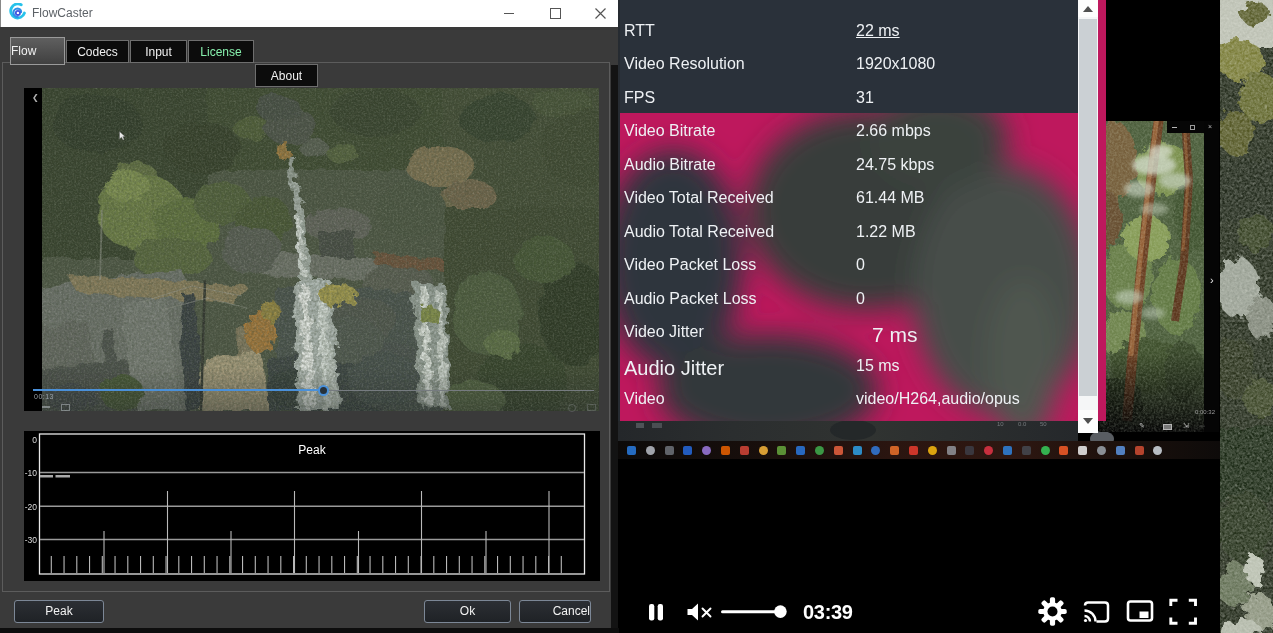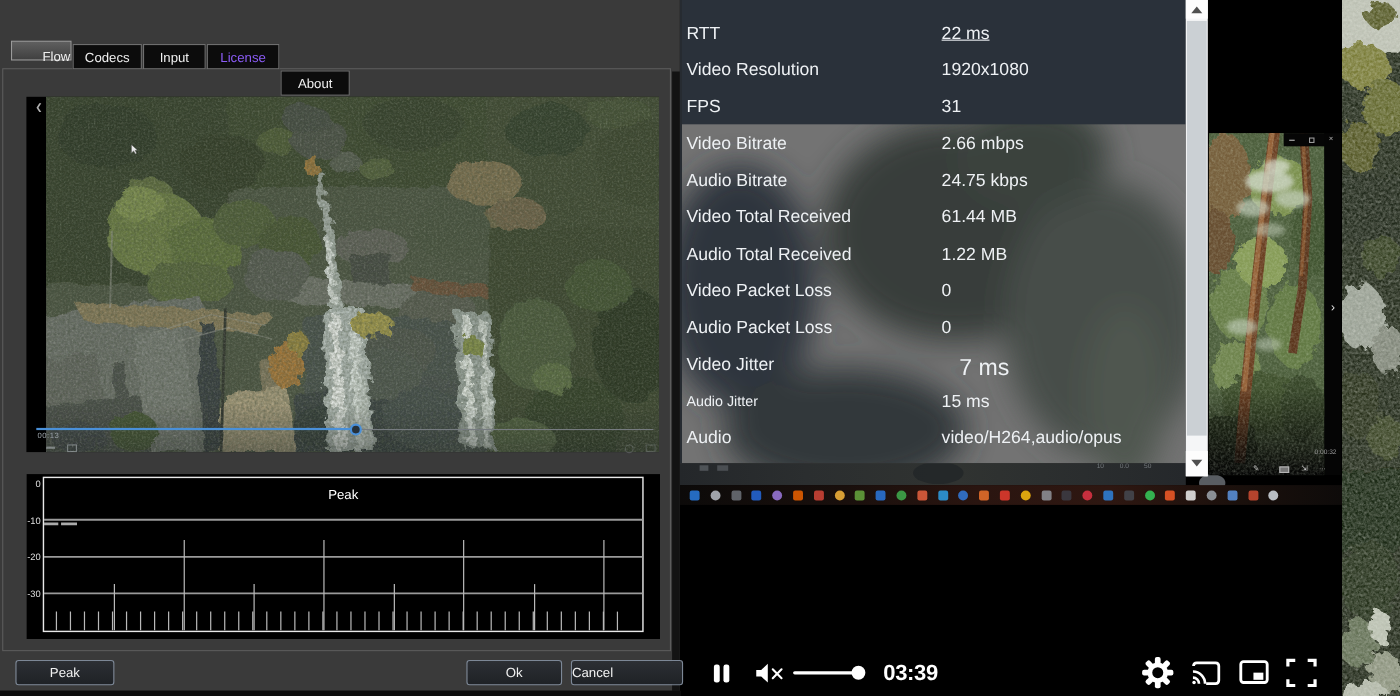--- a/index.html
+++ b/index.html
@@ -145,21 +145,21 @@
       <div class="abs" style="left:84px;top:301px;color:#c2c2c2;font-size:7px;">⇲</div>
       <div class="abs" style="left:100px;top:301px;color:#b5b5b5;font-size:6px;letter-spacing:1px;">⋯</div>
     </div>
 
   <div class="abs" style="left:628px;top:410px;color:#8a8f94;font-size:6px;opacity:0.6;">0:00</div>
     <div class="abs" style="left:636px;top:423px;width:8px;height:5px;background:#6a6f74;opacity:0.6;"></div>
     <div class="abs" style="left:652px;top:423px;width:10px;height:5px;background:#63686d;opacity:0.6;"></div>
     <div class="abs" style="left:997px;top:421px;color:#9aa0a5;font-size:6px;opacity:0.65;">10</div>
     <div class="abs" style="left:1018px;top:421px;color:#9aa0a5;font-size:6px;opacity:0.65;">0.0</div>
     <div class="abs" style="left:1040px;top:421px;color:#9aa0a5;font-size:6px;opacity:0.65;">50</div>
-    <div class="abs" id="overlay" style="left:618px;top:0;width:460px;height:421px;background:#737373;overflow:hidden;">
+    <div class="abs" id="overlay" style="left:618px;top:0;width:460px;height:421px;background:#be185d;overflow:hidden;padding-left:28px;">
       <svg width="460" height="421" viewBox="0 0 460 421" style="position:absolute;left:0;top:0;">
         <defs>
           <filter id="oblur">
             <feGaussianBlur stdDeviation="14"></feGaussianBlur>
           </filter>
         </defs>
         <g filter="url(#oblur)">
           <ellipse cx="250" cy="210" rx="120" ry="100" fill="#373e3a"></ellipse>
           <ellipse cx="385" cy="290" rx="90" ry="125" fill="#474e49"></ellipse>
           <ellipse cx="405" cy="360" rx="36" ry="82" fill="#4f564f"></ellipse>
@@ -184,23 +184,23 @@
         <div style="position: absolute; left: 6px; top: 189.15px; font-size: 16px; color: rgb(238, 241, 244); white-space: nowrap;">Video Total Received</div>
         <div style="position: absolute; left: 238px; top: 189.15px; font-size: 16px; color: rgb(238, 241, 244); white-space: nowrap;">61.44 MB</div>
         <div style="position: absolute; left: 6px; top: 222.68px; font-size: 16px; color: rgb(238, 241, 244); white-space: nowrap;">Audio Total Received</div>
         <div style="position: absolute; left: 238px; top: 222.68px; font-size: 16px; color: rgb(238, 241, 244); white-space: nowrap;">1.22 MB</div>
         <div style="position: absolute; left: 6px; top: 256.21px; font-size: 16px; color: rgb(238, 241, 244); white-space: nowrap;">Video Packet Loss</div>
         <div style="position: absolute; left: 238px; top: 256.21px; font-size: 16px; color: rgb(238, 241, 244); white-space: nowrap;">0</div>
         <div style="position: absolute; left: 6px; top: 289.74px; font-size: 16px; color: rgb(238, 241, 244); white-space: nowrap;">Audio Packet Loss</div>
         <div style="position: absolute; left: 238px; top: 289.74px; font-size: 16px; color: rgb(238, 241, 244); white-space: nowrap;">0</div>
         <div style="position: absolute; left: 6px; top: 323.27px; font-size: 16px; color: rgb(238, 241, 244); white-space: nowrap;">Video Jitter</div>
         <div style="position: absolute; left: 254px; top: 323.27px; font-size: 21px; color: rgb(238, 241, 244); white-space: nowrap;">7 ms</div>
-        <div style="position: absolute; left: 6px; top: 356.8px; font-size: 13px; color: rgb(238, 241, 244); white-space: nowrap;">Audio Jitter</div>
+        <div style="position: absolute; left: 6px; top: 356.8px; font-size: 20px; color: rgb(238, 241, 244); white-space: nowrap;">Audio Jitter</div>
         <div style="position: absolute; left: 238px; top: 356.8px; font-size: 16px; color: rgb(238, 241, 244); white-space: nowrap;">15 ms</div>
-        <div style="position: absolute; left: 6px; top: 390.33px; font-size: 16px; color: rgb(238, 241, 244); white-space: nowrap;">Audio</div>
+        <div style="position: absolute; left: 6px; top: 390.33px; font-size: 16px; color: rgb(238, 241, 244); white-space: nowrap;">Video</div>
         <div style="position: absolute; left: 238px; top: 390.33px; font-size: 16px; color: rgb(238, 241, 244); white-space: nowrap;">video/H264,audio/opus</div>
       </div>
   </div>
 
   <div class="abs" id="sbar" style="left:1078px;top:0;width:20px;height:433px;background:#f5f6f7;">
     <div class="abs" style="left:0;top:0;width:20px;height:17px;background:#fdfdfd;"></div>
     <div class="abs" style="left:5px;top:6px;width:0;height:0;border-left:5px solid transparent;border-right:5px solid transparent;border-bottom:6px solid #505050;"></div>
     <div class="abs" style="left:1px;top:19px;width:18px;height:377px;background:#cbd0d4;"></div>
     <div class="abs" style="left:0;top:410px;width:20px;height:23px;background:#fdfdfd;"></div>
     <div class="abs" style="left:5px;top:418px;width:0;height:0;border-left:5px solid transparent;border-right:5px solid transparent;border-top:6px solid #505050;"></div>
@@ -235,28 +235,42 @@
         <rect x="510" y="11.5" width="24" height="19" rx="2.5" fill="none" stroke="#fff" stroke-width="2.6"></rect>
         <rect x="521.5" y="21.5" width="9" height="6.5" fill="#fff"></rect>
         <path d="M552.8,16 l0,-5.7 l6.7,0 M570.8,10.3 l6.7,0 l0,5.7 M577.5,27.5 l0,5.7 l-6.7,0 M559.5,33.2 l-6.7,0 l0,-5.7" fill="none" stroke="#fff" stroke-width="2.9"></path>
       </svg>
     </div>
 
   <div class="abs" id="fcwin" style="left:0;top:0;width:618px;height:628px;background:#3a3a3a;">
 
     <div class="abs" style="left:611px;top:65px;width:7px;height:563px;background:#131313;"></div>
 
+    <div class="abs" id="titlebar" style="left:0;top:0;width:618px;height:27px;background:#fff;border-left:1px solid #888;box-sizing:border-box;">
+      <svg class="abs" style="left:8px;top:3px;" width="18" height="18" viewBox="0 0 18 18">
+        <path d="M12.2,1.8 a7,7 0 1 0 3.2,8.3" fill="none" stroke="#27c2ea" stroke-width="2.9" stroke-linecap="round"></path>
+        <path d="M8.8,14.2 a4.6,4.6 0 0 1 -4.4,-4.6 a4.2,4.2 0 0 1 4.2,-4.1 a3.6,3.6 0 0 1 3.5,3.6" fill="none" stroke="#2f8fe8" stroke-width="2.2" stroke-linecap="round"></path>
+        <circle cx="8.9" cy="9.9" r="2.1" fill="none" stroke="#4156e0" stroke-width="1.8"></circle>
+      </svg>
+      <span class="abs" style="left:31px;top:6px;font-size:12px;color:#5d6267;">FlowCaster</span>
+
+      <div class="abs" style="left:503px;top:13px;width:10px;height:1px;background:#555;"></div>
+      <div class="abs" style="left:549px;top:8px;width:9px;height:9px;border:1px solid #555;"></div>
+      <svg class="abs" style="left:594px;top:8px;" width="11" height="11" viewBox="0 0 11 11">
+        <path d="M0.5,0.5 L10.5,10.5 M10.5,0.5 L0.5,10.5" stroke="#555" stroke-width="1.2"></path>
+      </svg>
+    </div>
 
     <div class="abs" style="left:2px;top:62px;width:608px;height:530px;border:1px solid #5c5c5c;box-sizing:border-box;background:#3a3a3a;"></div>
 
     <div class="abs" id="tabs" style="left:10px;top:37px;height:26px;">
-        <div class="abs" style="left: 0px; top: 0px; width: 55px; height: 18px; box-sizing: border-box; border: 1px solid rgb(154, 154, 154); background: linear-gradient(rgb(95, 95, 95), rgb(64, 64, 64)); color: rgb(240, 240, 240); font-size: 12px; text-align: right; line-height: 26px;">Flow</div>
+        <div class="abs" style="left: 0px; top: 0px; width: 55px; height: 28px; box-sizing: border-box; border: 1px solid rgb(154, 154, 154); background: linear-gradient(rgb(95, 95, 95), rgb(64, 64, 64)); color: rgb(240, 240, 240); font-size: 12px; text-align: left; line-height: 26px;">Flow</div>
         <div class="abs" style="left: 56px; top: 3px; width: 63px; height: 23px; box-sizing: border-box; border: 1px solid rgb(110, 110, 110); background: rgb(12, 12, 12); color: rgb(240, 240, 240); font-size: 12px; text-align: center; line-height: 22px;">Codecs</div>
         <div class="abs" style="left: 120px; top: 3px; width: 57px; height: 23px; box-sizing: border-box; border: 1px solid rgb(110, 110, 110); background: rgb(12, 12, 12); color: rgb(240, 240, 240); font-size: 12px; text-align: center; line-height: 22px;">Input</div>
-        <div class="abs" style="left: 178px; top: 3px; width: 66px; height: 23px; box-sizing: border-box; border: 1px solid rgb(110, 110, 110); background: rgb(12, 12, 12); color: #8b5cf6; font-size: 12px; text-align: center; line-height: 22px;">License</div>
+        <div class="abs" style="left: 178px; top: 3px; width: 66px; height: 23px; box-sizing: border-box; border: 1px solid rgb(110, 110, 110); background: rgb(12, 12, 12); color: #86efac; font-size: 12px; text-align: center; line-height: 22px;">License</div>
         <div class="abs" style="left: 245px; top: 3px; width: 63px; height: 23px; box-sizing: border-box; border: 1px solid rgb(110, 110, 110); background: rgb(12, 12, 12); color: rgb(240, 240, 240); font-size: 12px; text-align: center; line-height: 22px; margin-top: 24px;">About</div>
       </div>
 
     <div class="abs" id="preview" style="left:24px;top:88px;width:575px;height:323px;background:#000;">
       <div class="abs" id="vidscene" style="left:18px;top:0;width:557px;height:323px;background:#4a5348;"><svg width="557" height="323" viewBox="0 0 557 323">
             <defs>
               <filter id="rough" x="-10%" y="-10%" width="120%" height="120%">
                 <feTurbulence type="fractalNoise" baseFrequency="0.06" numOctaves="3" seed="7" result="t"></feTurbulence>
                 <feDisplacementMap in="SourceGraphic" in2="t" scale="10"></feDisplacementMap>
               </filter>
@@ -443,18 +457,18 @@
         <line x1="334.5" y1="100" x2="334.5" y2="142" stroke="#b9b9b9" stroke-width="1.1"></line>
         <line x1="462" y1="100" x2="462" y2="142" stroke="#b9b9b9" stroke-width="1.1"></line>
         <line x1="143.5" y1="60" x2="143.5" y2="142" stroke="#b9b9b9" stroke-width="1.1"></line>
         <line x1="270.5" y1="60" x2="270.5" y2="142" stroke="#b9b9b9" stroke-width="1.1"></line>
         <line x1="397.5" y1="60" x2="397.5" y2="142" stroke="#b9b9b9" stroke-width="1.1"></line>
         <line x1="525" y1="60" x2="525" y2="142" stroke="#b9b9b9" stroke-width="1.1"></line>
       </svg>
 
     <div class="abs" id="btnMute" style="left: 14px; top: 600px; width: 90px; height: 23px; background: linear-gradient(rgb(44, 47, 52), rgb(31, 34, 38)); border: 1px solid rgb(124, 135, 150); border-radius: 3px; box-sizing: border-box; color: rgb(242, 242, 242); font-size: 12px; text-align: center; line-height: 21px;">Peak</div>
     <div class="abs" id="btnOk" style="left: 424px; top: 600px; width: 87px; height: 23px; background: linear-gradient(rgb(44, 47, 52), rgb(31, 34, 38)); border: 1px solid rgb(124, 135, 150); border-radius: 3px; box-sizing: border-box; color: rgb(242, 242, 242); font-size: 12px; text-align: center; line-height: 21px;">Ok</div>
-    <div class="abs" id="btnCancel" style="left: 519px; top: 600px; width: 102px; height: 23px; background: linear-gradient(rgb(44, 47, 52), rgb(31, 34, 38)); border: 1px solid rgb(124, 135, 150); border-radius: 3px; box-sizing: border-box; color: rgb(242, 242, 242); font-size: 12px; text-align: left; line-height: 21px;">Cancel</div>
+    <div class="abs" id="btnCancel" style="left: 519px; top: 600px; width: 72px; height: 23px; background: linear-gradient(rgb(44, 47, 52), rgb(31, 34, 38)); border: 1px solid rgb(124, 135, 150); border-radius: 3px; box-sizing: border-box; color: rgb(242, 242, 242); font-size: 12px; text-align: right; line-height: 21px;">Cancel</div>
   </div>
 
   <div class="abs" style="left:0;top:628px;width:619px;height:5px;background:#0d0d0d;"></div>
 
 </div>
 
 </body></html>

